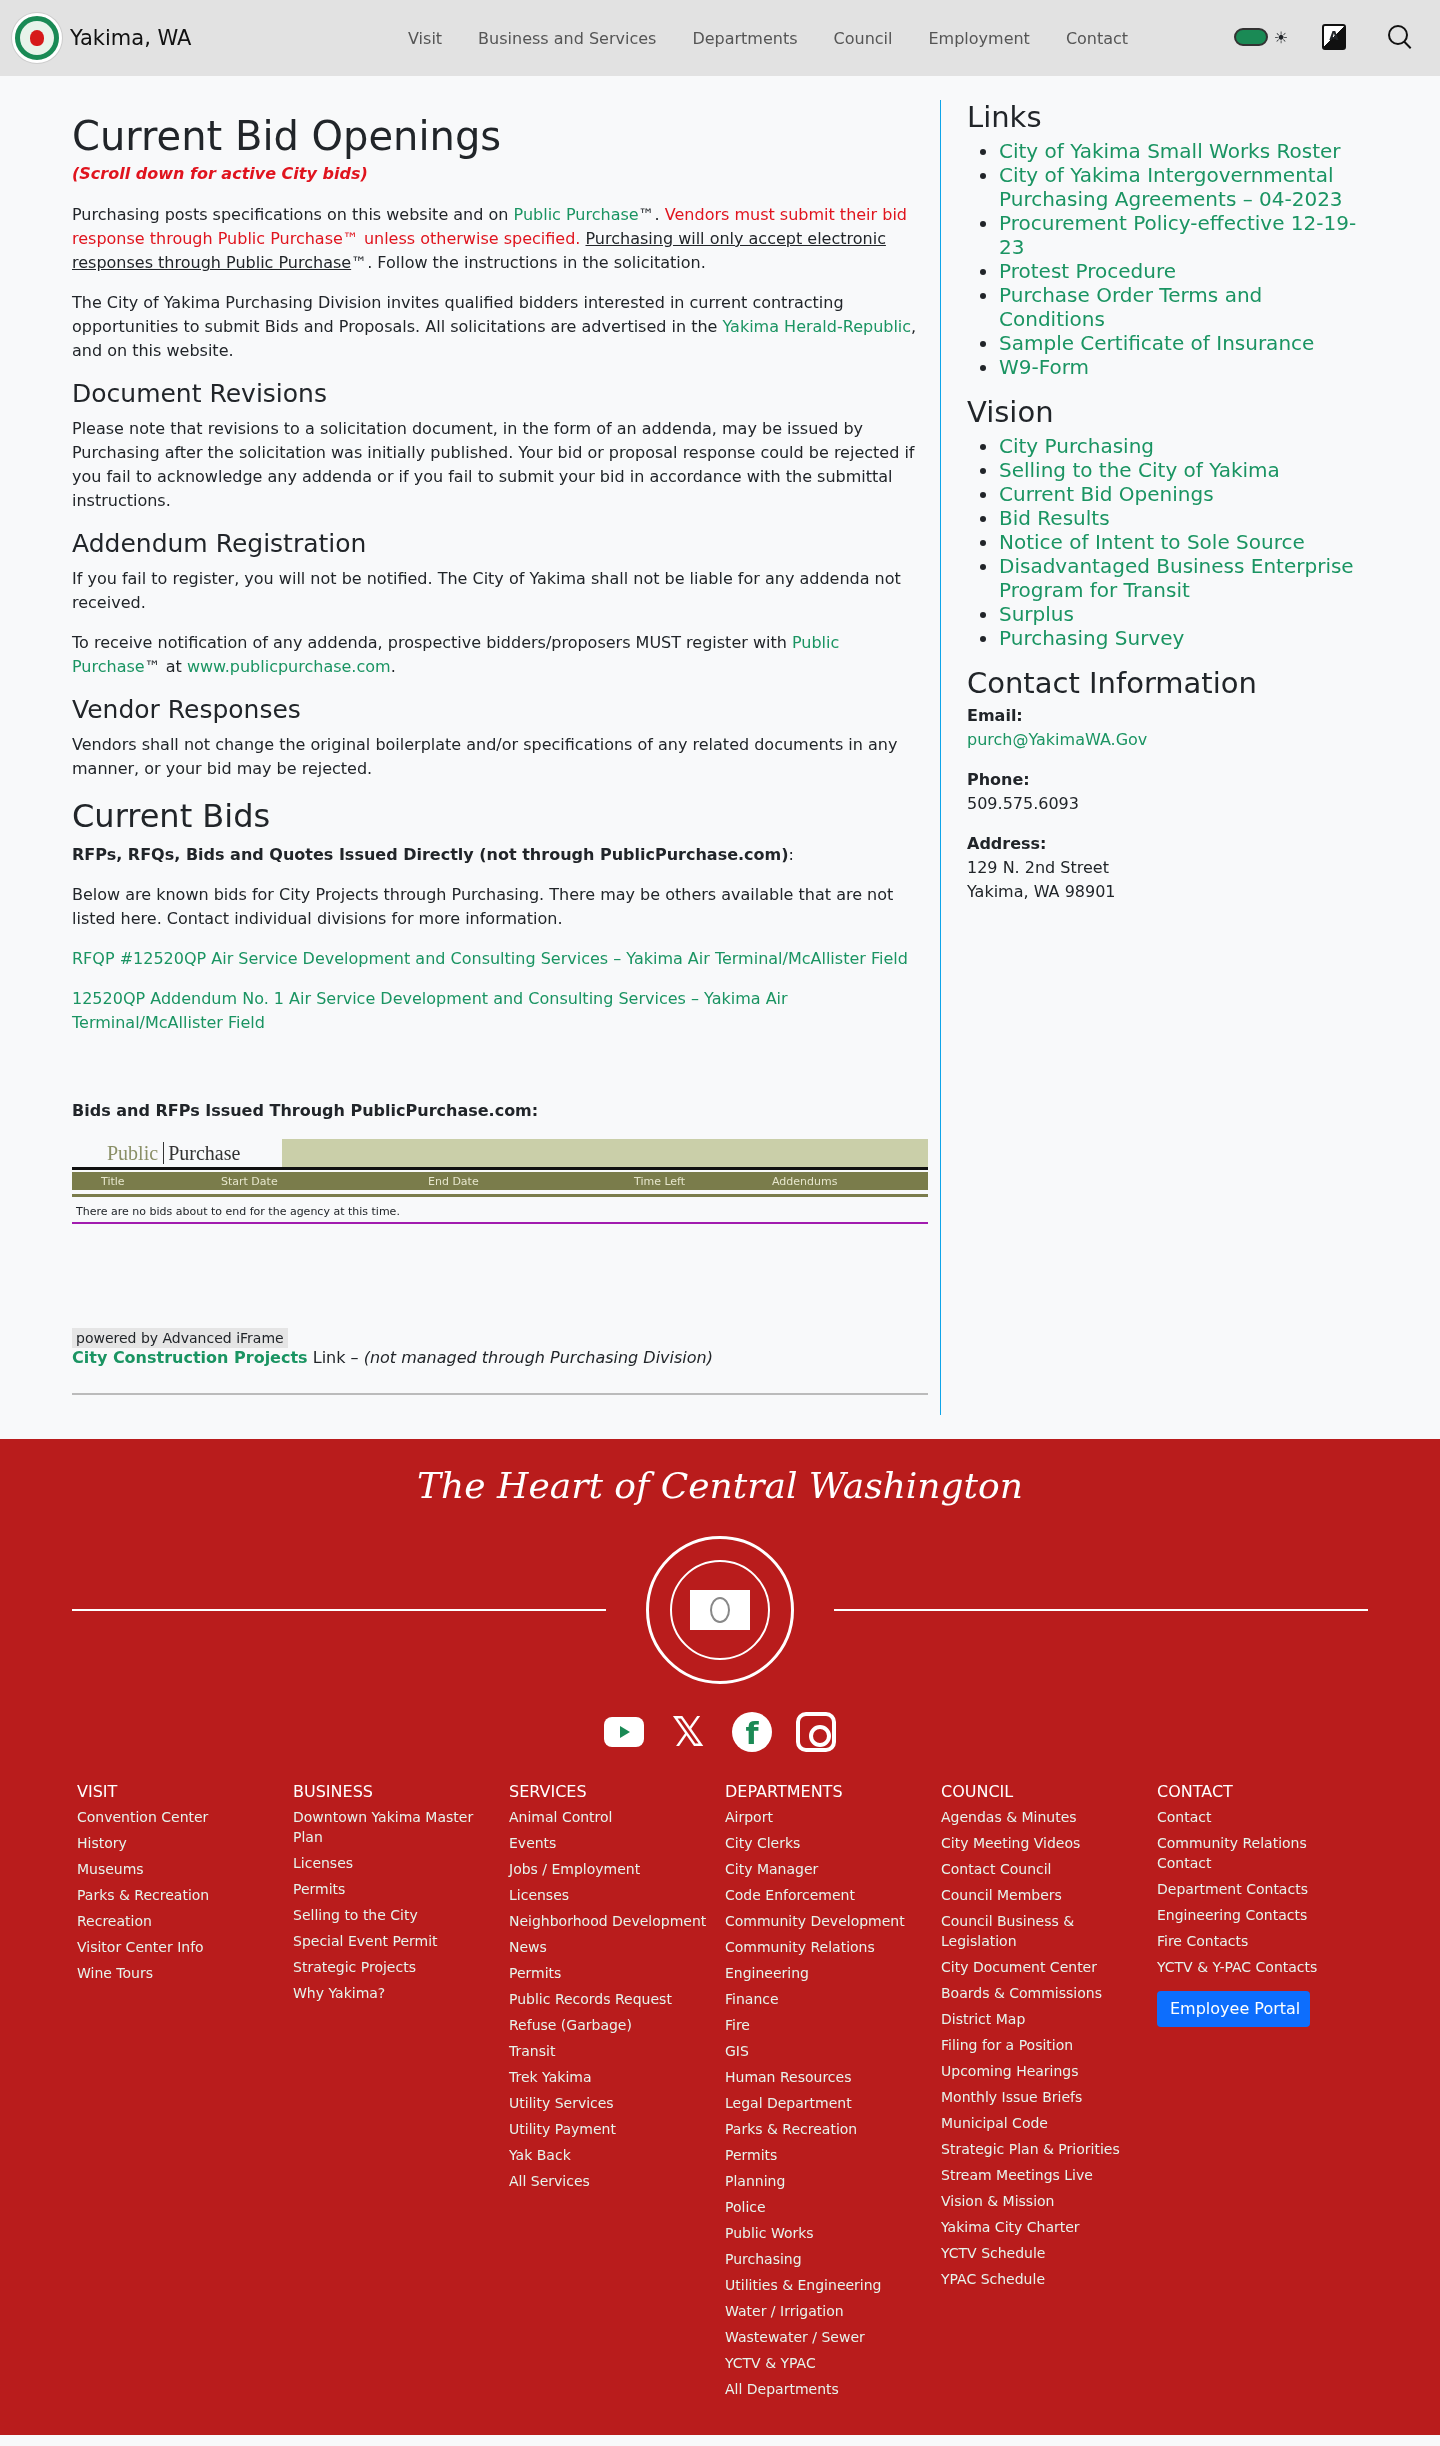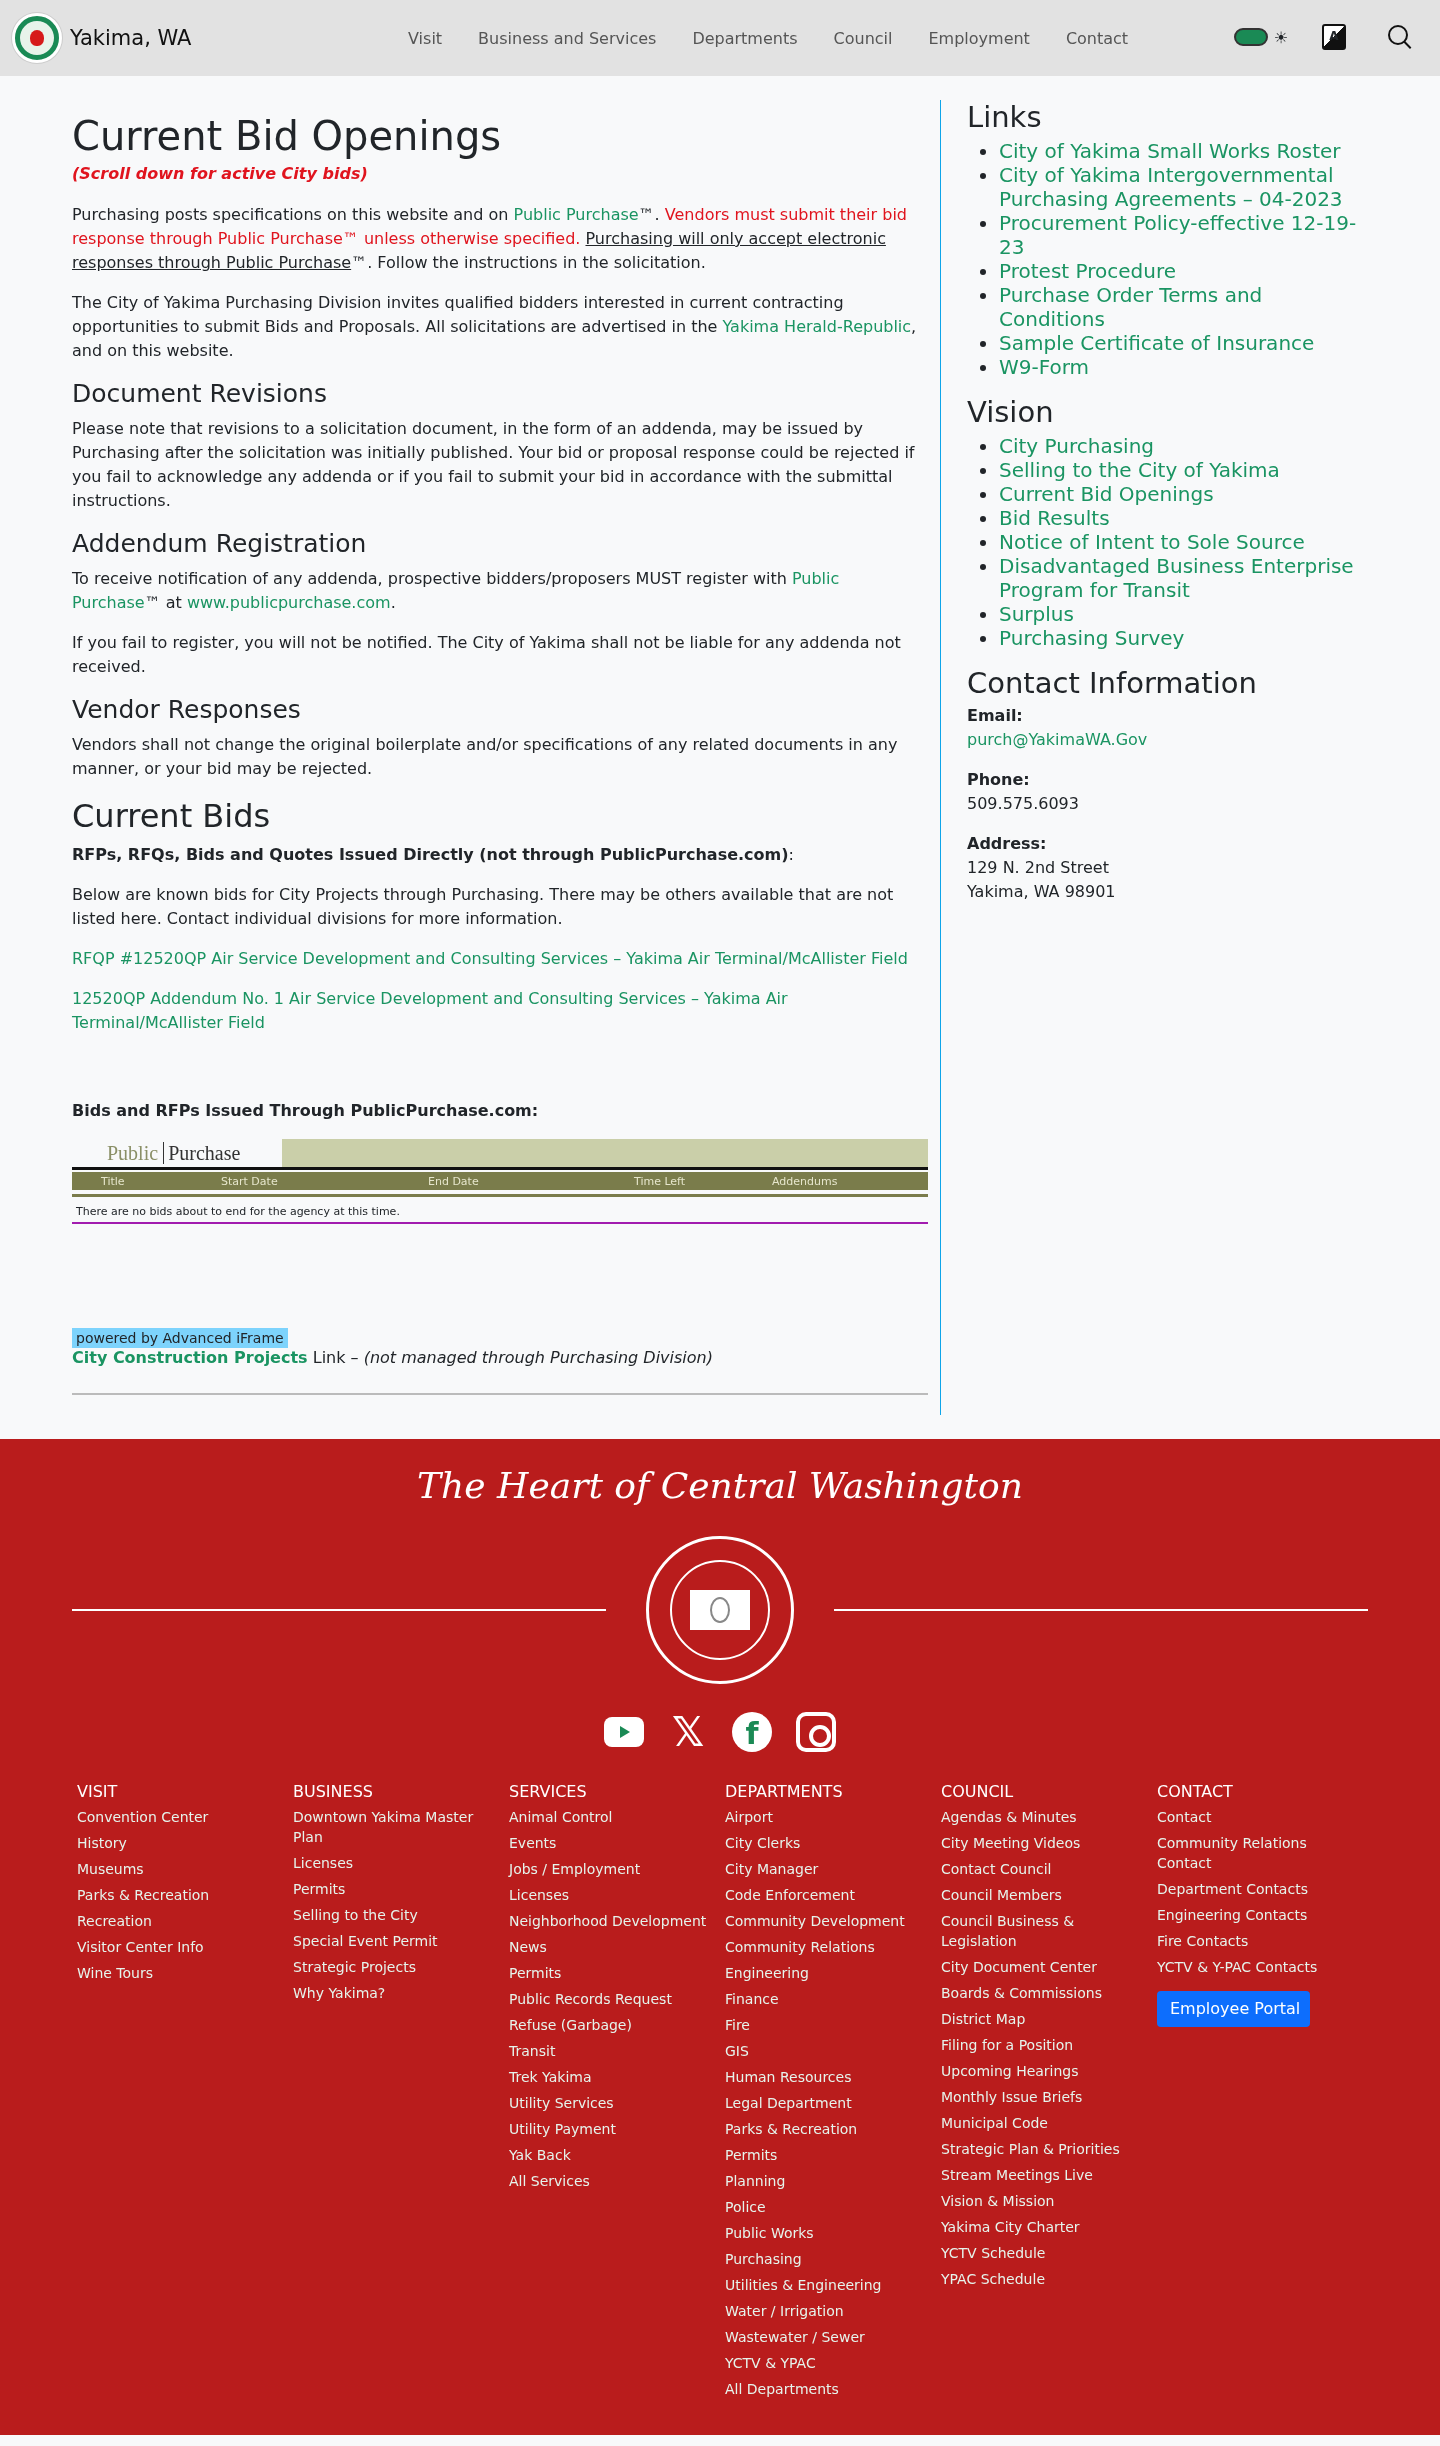--- a/index.html
+++ b/index.html
@@ -31,21 +31,21 @@
 .u{text-decoration:underline}
 .pp{margin-top:12px}
 .pp-top{display:flex;height:28px}
 .pp-logo{width:210px;font-family:"Liberation Serif",serif;font-size:20px;color:#8a8f66;padding-left:35px;line-height:28px}
 .pp-logo span{color:#333;border-left:1px solid #333;padding-left:4px}
 .pp-bar{flex:1;background:#cacfa9}
 .pp-line{height:3px;background:#111;margin-top:0}
 .pp-head{display:flex;background:#7a7c4b;color:#e6e6cc;font-size:11px;height:22px;align-items:center;margin-top:2px;border-bottom:4px solid #f8f9fa;box-shadow:0 3px 0 #7a7c4b}
 .pp-head span{display:block}
 .pp-empty{font-size:11px;padding:8px 4px 4px;border-bottom:2px solid #a21caf;margin-top:3px}
-.powered{font-size:14px;margin-top:104px;background:#7dd3fc;display:inline-block;padding:2px 4px}
+.powered{font-size:14px;margin-top:104px;background:#e5e5e5;display:inline-block;padding:2px 4px}
 .ccp{margin-top:0}
 hr.bot{border:0;border-top:2px solid #bbb;margin:26px 0 0}
 .side ul{list-style:disc;padding-left:32px;margin-bottom:16px}
 .side li{line-height:24px;font-size:20px}
 .side h2{font-size:29px;margin-bottom:4px}
 .ci-label{font-weight:bold;font-size:16px;line-height:24px}
 .ci-val{font-size:16px;line-height:24px;margin-bottom:16px}
 .footer{background:#b91c1c;color:#fff;padding:20px 72px 30px;position:relative}
 .tag{text-align:center;font-family:"DejaVu Serif",serif;font-style:italic;font-size:36px;margin-top:6px}
 .sealrow{display:flex;align-items:center;margin-top:30px}
@@ -97,22 +97,22 @@
 
 <div class="wrap">
   <main class="main">
     <h1>Current Bid Openings</h1>
     <div class="scroll">(Scroll down for active City bids)</div>
     <p><span>Purchasing posts specifications on this website and on </span><a>Public Purchase</a><span>™.  </span><span class="red">Vendors must submit their bid response through Public Purchase™ unless otherwise specified.</span>  <span class="u">Purchasing will only accept electronic responses through Public Purchase</span><span>™.  Follow the instructions in the solicitation.</span></p>
     <p><span>The City of Yakima Purchasing Division invites qualified bidders interested in current contracting opportunities to submit Bids and Proposals.  All solicitations are advertised in the </span><a>Yakima Herald-Republic</a><span>, and on this website.</span></p>
     <h2>Document Revisions</h2>
     <p>Please note that revisions to a solicitation document, in the form of an addenda, may be issued by Purchasing after the solicitation was initially published.  Your bid or proposal response could be rejected if you fail to acknowledge any addenda or if you fail to submit your bid in accordance with the submittal instructions.</p>
     <h2>Addendum Registration</h2>
+    <p>If you fail to register, you will not be notified.  The City of Yakima shall not be liable for any addenda not received.</p>
     <p><span>To receive notification of any addenda, prospective bidders/proposers MUST register with </span><a>Public Purchase</a><span>™ at </span><a>www.publicpurchase.com</a><span>.</span></p>
-    <p>If you fail to register, you will not be notified.  The City of Yakima shall not be liable for any addenda not received.</p>
     <h2>Vendor Responses</h2>
     <p>Vendors shall not change the original boilerplate and/or specifications of any related documents in any manner, or your bid may be rejected.</p>
     <h3>Current Bids</h3>
     <p><b>RFPs, RFQs, Bids and Quotes Issued Directly (not through PublicPurchase.com)</b><span>:</span></p>
     <p>Below are known bids for City Projects through Purchasing. There may be others available that are not listed here. Contact individual divisions for more information.</p>
     <p><a>RFQP #12520QP Air Service Development and Consulting Services – Yakima Air Terminal/McAllister Field</a></p>
     <p><a>12520QP Addendum No. 1 Air Service Development and Consulting Services – Yakima Air Terminal/McAllister Field</a></p>
     <p style="margin-top:64px"><b>Bids and RFPs Issued Through PublicPurchase.com:</b></p>
     <div class="pp">
       <div class="pp-top">

